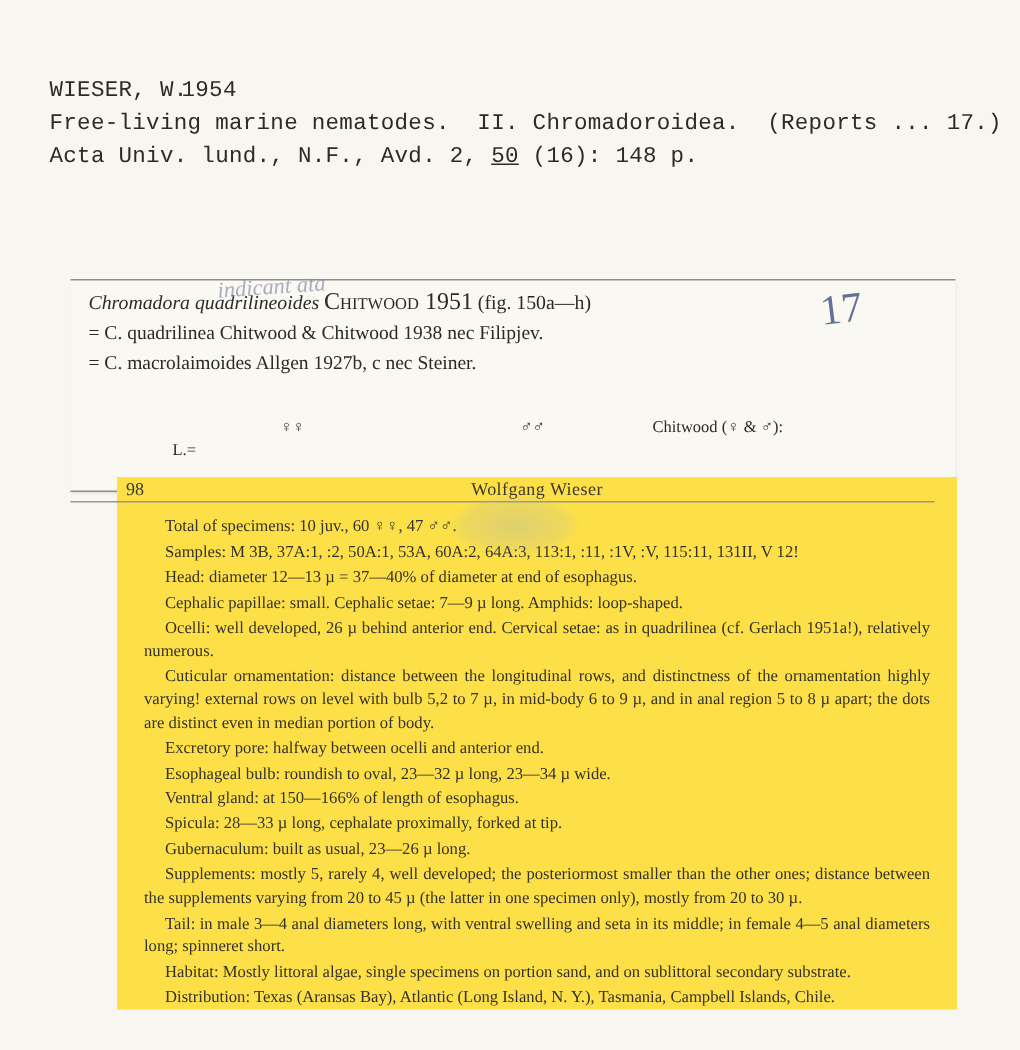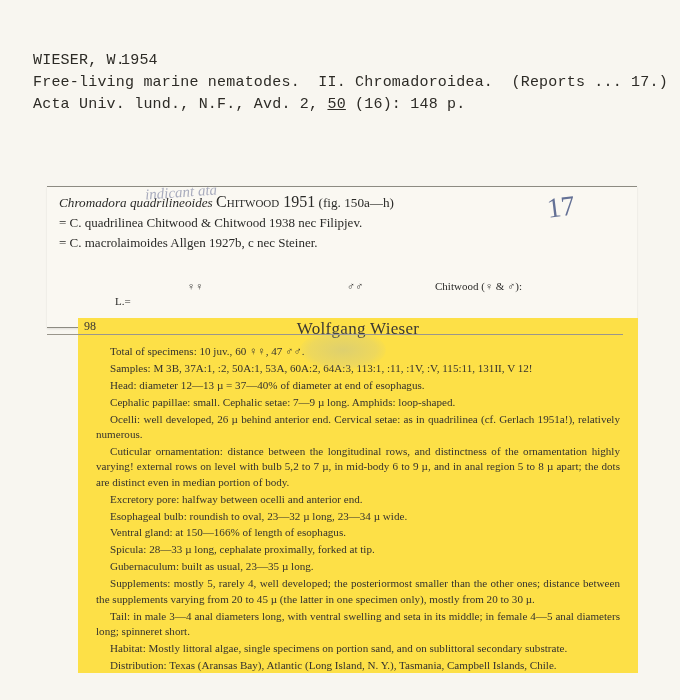--- a/index.html
+++ b/index.html
@@ -149,21 +149,21 @@
     top: 1px;
     font-size: 12px;
     color: #3a3733;
   }
   .runhead {
     position: absolute;
     left: 0;
     right: 0;
     top: 1px;
     text-align: center;
-    font-size: 17px;
+    font-size: 12px;
     color: #3a3733;
     letter-spacing: 0.3px;
   }
   .rule {
     position: absolute;
     left: -31px;
     top: 16px;
     width: 576px;
     border-top: 1px solid #9a968c;
   }
@@ -284,21 +284,21 @@
       <p>Total of specimens: 10 juv., 60 ♀♀, 47 ♂♂.</p>
       <p>Samples: M 3B, 37A:1, :2, 50A:1, 53A, 60A:2, 64A:3, 113:1, :11, :1V, :V, 115:11, 131II, V 12!</p>
       <p>Head: diameter 12—13 µ = 37—40% of diameter at end of esophagus.</p>
       <p>Cephalic papillae: small. Cephalic setae: 7—9 µ long. Amphids: loop-shaped.</p>
       <p>Ocelli: well developed, 26 µ behind anterior end. Cervical setae: as in quadrilinea (cf. Gerlach 1951a!), relatively numerous.</p>
       <p>Cuticular ornamentation: distance between the longitudinal rows, and distinctness of the ornamentation highly varying! external rows on level with bulb 5,2 to 7 µ, in mid-body 6 to 9 µ, and in anal region 5 to 8 µ apart; the dots are distinct even in median portion of body.</p>
       <p>Excretory pore: halfway between ocelli and anterior end.</p>
       <p>Esophageal bulb: roundish to oval, 23—32 µ long, 23—34 µ wide.</p>
       <p>Ventral gland: at 150—166% of length of esophagus.</p>
       <p>Spicula: 28—33 µ long, cephalate proximally, forked at tip.</p>
-      <p>Gubernaculum: built as usual, 23—35 µ long.</p>
+      <p>Gubernaculum: built as usual, 23—26 µ long.</p>
       <p>Supplements: mostly 5, rarely 4, well developed; the posteriormost smaller than the other ones; distance between the supplements varying from 20 to 45 µ (the latter in one specimen only), mostly from 20 to 30 µ.</p>
       <p>Tail: in male 3—4 anal diameters long, with ventral swelling and seta in its middle; in female 4—5 anal diameters long; spinneret short.</p>
       <p>Habitat: Mostly littoral algae, single specimens on portion sand, and on sublittoral secondary substrate.</p>
       <p>Distribution: Texas (Aransas Bay), Atlantic (Long Island, N. Y.), Tasmania, Campbell Islands, Chile.</p>
     </div>
   </div>
 
   <div class="stamp"></div>
 
 </div>

